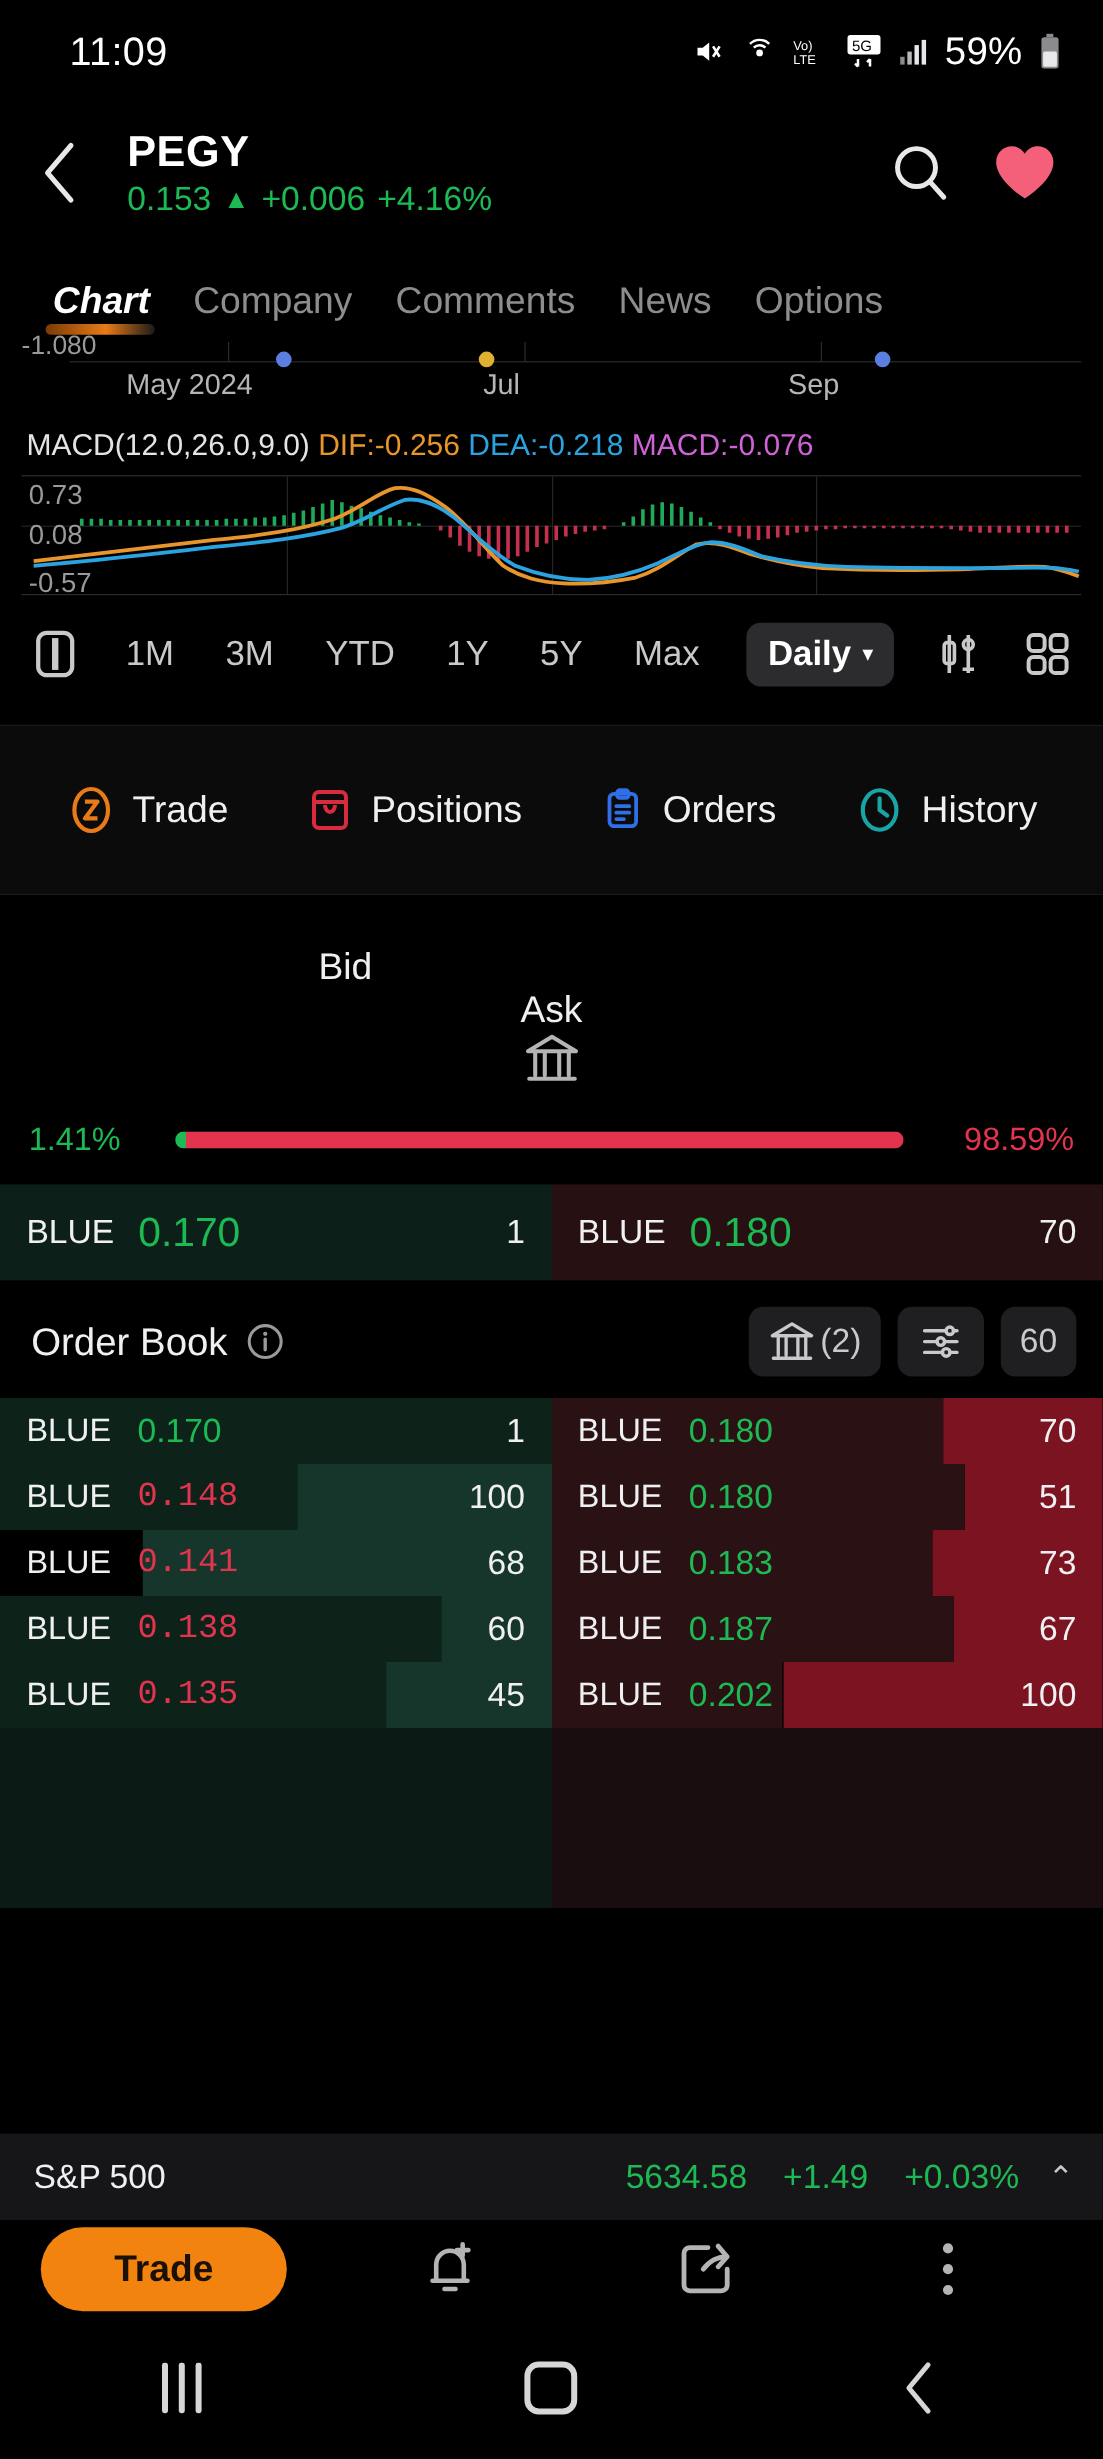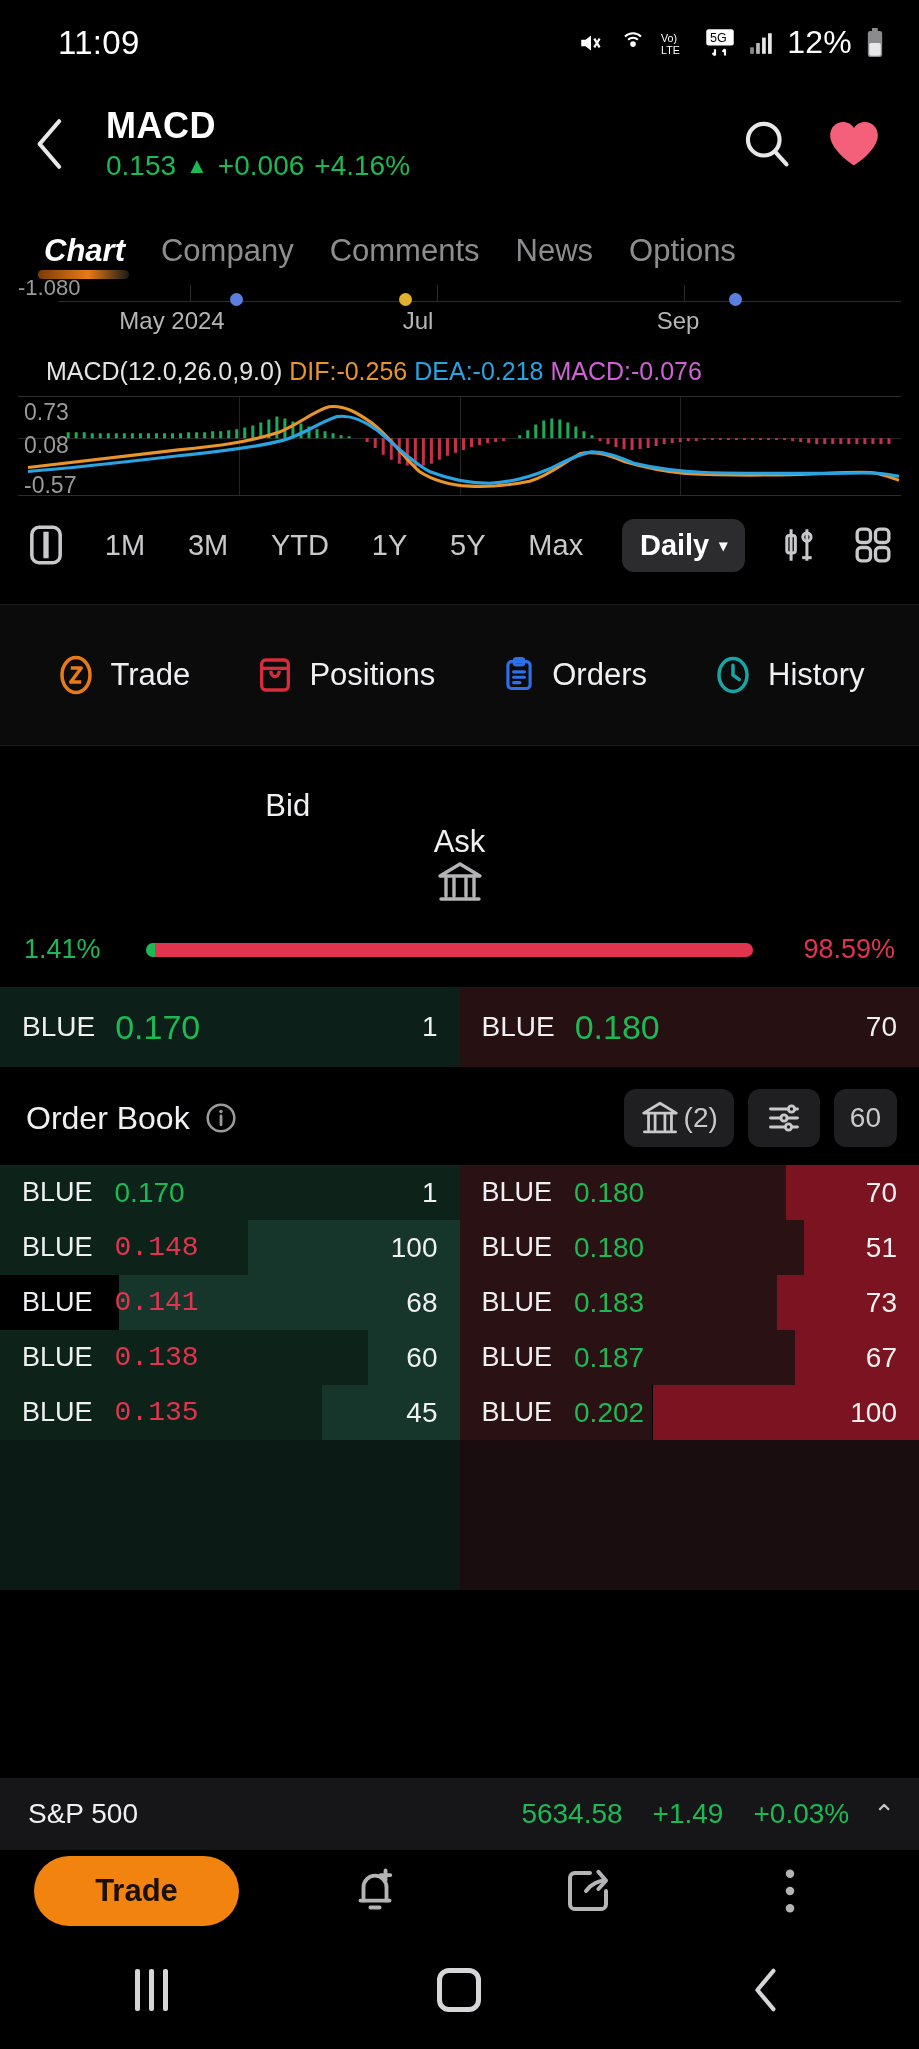--- a/index.html
+++ b/index.html
@@ -56,21 +56,21 @@
   .chartstrip { position:relative; height:70px; padding:0 18px; }
   .cs-label { position:absolute; left:18px; top:-4px; font-size:22px; color:#9a9a9c; }
   .cs-axis { position:absolute; left:58px; right:18px; top:22px; height:1px; background:#2c2c2e; }
   .cs-tick { position:absolute; top:6px; width:1px; height:16px; background:#2c2c2e; }
   .cs-dot { position:absolute; top:14px; width:13px; height:13px; border-radius:50%; }
   .cs-months { position:absolute; left:58px; right:18px; top:28px; height:40px; }
   .cs-month { position:absolute; font-size:24px; color:#b5b5b7; transform:translateX(-50%); }
 
   
   .macd-head { padding:8px 22px 6px 22px; font-size:25px; white-space:nowrap; }
-  .macd-head .m-name { color:#e4e4e6;margin-left:24px; }
+  .macd-head .m-name { color:#e4e4e6; }
   .macd-head .m-dif  { color:#e8952b; }
   .macd-head .m-dea  { color:#2aa3e0; }
   .macd-head .m-macd { color:#cf62d6; }
   .macd-box {
     position:relative; margin:4px 18px 0 18px; height:100px;
     border-top:1px solid #2c2c2e; border-bottom:1px solid #2c2c2e;
   }
   .macd-box .vline { position:absolute; top:0; bottom:0; width:1px; background:#242426; }
   .macd-box .zline { position:absolute; left:0; right:0; height:1px; background:#242426; }
   .macd-y { position:absolute; left:6px; font-size:23px; color:#9a9a9c; }
@@ -205,37 +205,37 @@
         <rect x="1" y="1" width="22" height="13" rx="2" fill="#fff"></rect>
         <text x="4" y="11.5" font-size="10" fill="#000" font-family="Liberation Sans">5G</text>
         <path stroke="#fff" stroke-width="1.7" fill="none" d="M8 17v5M8 22l-2-2M16 22v-5M16 17l-2 2"></path>
       </svg>
       <svg width="26" height="26" viewBox="0 0 24 24">
         <rect x="2" y="16" width="3.4" height="6" fill="#8b8b8d"></rect>
         <rect x="7.5" y="12" width="3.4" height="10" fill="#b9b9bb"></rect>
         <rect x="13" y="7" width="3.4" height="15" fill="#e8e8ea"></rect>
         <rect x="18.5" y="3" width="3.4" height="19" fill="#e8e8ea"></rect>
       </svg>
-      <div class="status-battery-text">12%</div>
+      <div class="status-battery-text">59%</div>
       <svg width="20" height="30" viewBox="0 0 14 26">
         <rect x="4.4" y="0" width="5" height="2.6" fill="#8b8b8d"></rect>
         <rect x="0.8" y="2.6" width="12.4" height="22.6" rx="2" fill="#8b8b8d"></rect>
         <rect x="2" y="13" width="10" height="11" rx="1.4" fill="#e8e8ea"></rect>
       </svg>
     </div>
   </div>
 
   <div class="header">
     <div class="back-btn">
       <svg width="34" height="52" viewBox="0 0 20 32">
         <path d="M15 2L3 16l12 14" fill="none" stroke="#e8e8ea" stroke-width="2.6" stroke-linecap="round" stroke-linejoin="round"></path>
       </svg>
     </div>
     <div class="sym-wrap">
-      <div class="sym-name">MACD</div>
+      <div class="sym-name">PEGY</div>
       <div class="sym-quote">
         <span class="sym-price">0.153</span>
         <span class="sym-arrow">▲</span>
         <span class="sym-chg">+0.006</span>
         <span class="sym-pct">+4.16%</span>
       </div>
     </div>
     <div class="hdr-actions">
       <svg width="52" height="52" viewBox="0 0 24 24">
         <circle cx="10.5" cy="10" r="7.3" fill="none" stroke="#e8e8ea" stroke-width="1.9"></circle>
@@ -258,21 +258,21 @@
   <div class="chartstrip">
     <div class="cs-label">-1.080</div>
     <div class="cs-axis"></div>
     <div class="cs-tick" style="left:190px"></div>
     <div class="cs-tick" style="left:437px"></div>
     <div class="cs-tick" style="left:684px"></div>
     <div class="cs-dot" style="left:230px;background:#5b7fe0"></div>
     <div class="cs-dot" style="left:399px;background:#e0b030"></div>
     <div class="cs-dot" style="left:729px;background:#5b7fe0"></div>
     <div class="cs-months">
-      <div class="cs-month" style="left:114px">May 2024</div>
+      <div class="cs-month" style="left:100px">May 2024</div>
       <div class="cs-month" style="left:360px">Jul</div>
       <div class="cs-month" style="left:620px">Sep</div>
     </div>
   </div>
 
   <div class="macd-head">
     <span class="m-name">MACD(12.0,26.0,9.0)</span>
     <span class="m-dif">DIF:-0.256</span>
     <span class="m-dea">DEA:-0.218</span>
     <span class="m-macd">MACD:-0.076</span>

